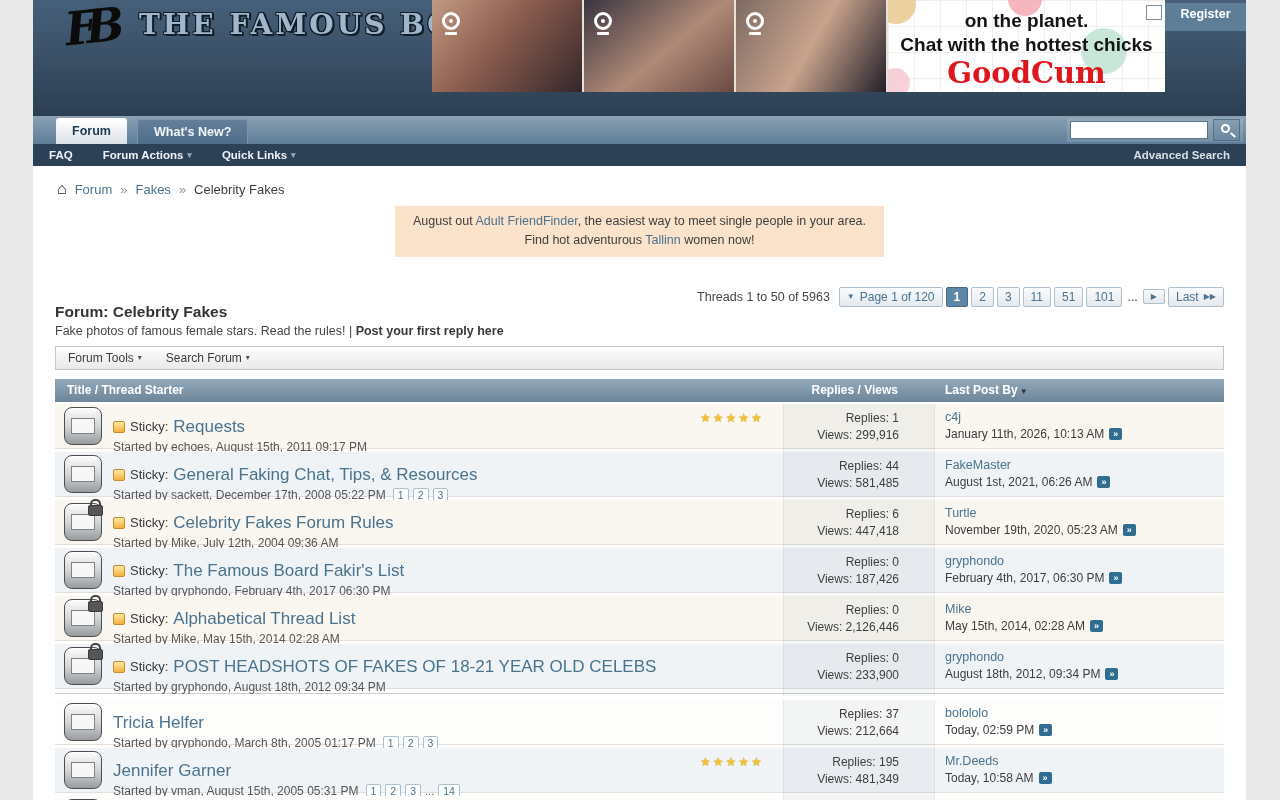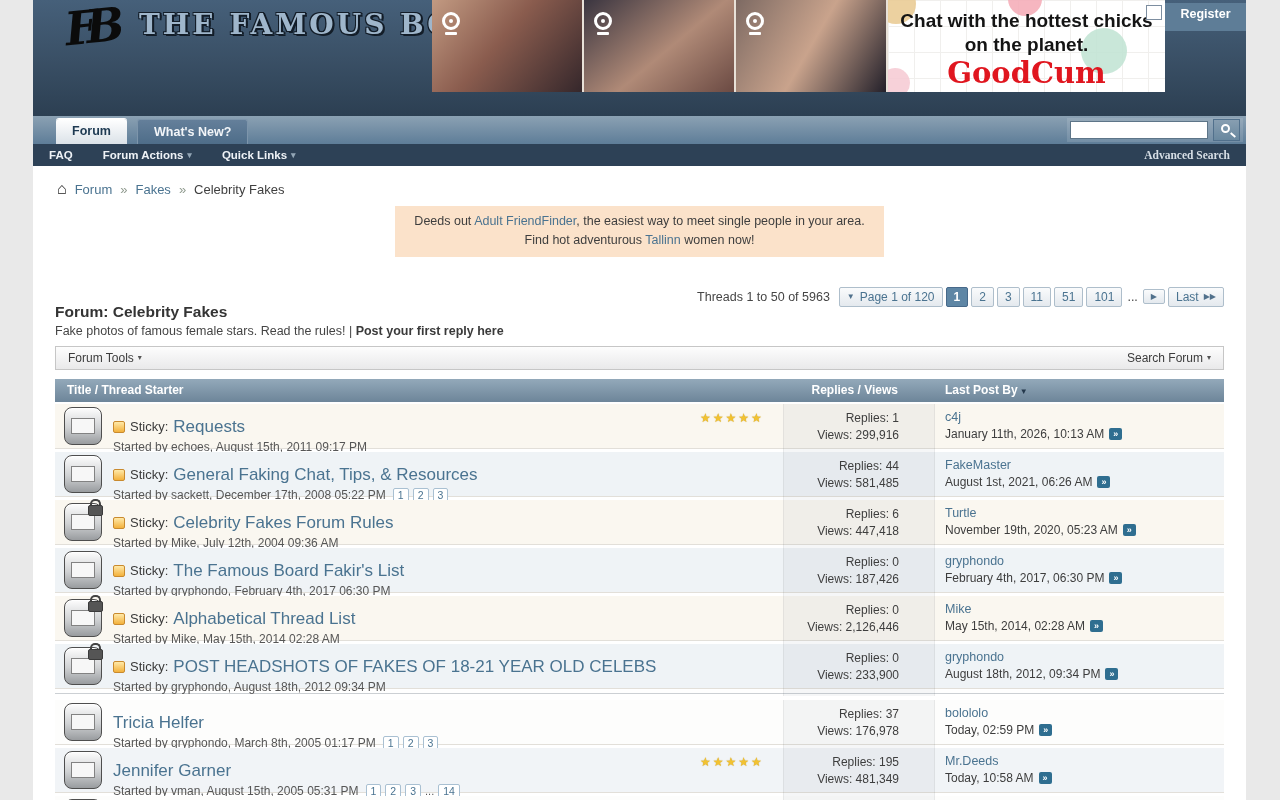--- a/index.html
+++ b/index.html
@@ -60,21 +60,21 @@
   .search-input { width:138px; height:18px; border:1px solid #5d7588; background:#fff; font-size:12px; padding:0 4px; }
   .search-btn { position:relative; width:27px; height:22px; background:linear-gradient(#879eb1,#69889f); border:1px solid #51708c; cursor:pointer; }
   .mag { position:absolute; left:7px; top:4px; width:9px; height:9px; border:2px solid #fff; border-radius:50%; }
   .mag::after { content:""; position:absolute; left:7px; top:8px; width:6px; height:2px; background:#fff; transform:rotate(40deg); }
 
   
   .subnav { height:22px; background:#2d4156; display:flex; align-items:center; padding:0 16px; gap:30px;
             font-size:11.5px; font-weight:bold; color:#eef2f6; }
   .subnav .item { cursor:pointer; display:flex; align-items:center; gap:4px; }
   .subnav .caret { color:#93a6b6; font-size:9px; }
-  .adv-search { margin-left:auto; color:#d7dfe6; cursor:pointer;font-family:Liberation Serif, serif; }
+  .adv-search { margin-left:auto; color:#d7dfe6; cursor:pointer; }
 
   
   .breadcrumb { padding:15px 0 0 24px; font-size:13px; color:#3f3f3f; display:flex; align-items:center; gap:8px; }
   .breadcrumb .home { font-size:16px; color:#1d1d1d; line-height:1; cursor:pointer; }
   .breadcrumb a, .link { color:#4a7390; text-decoration:none; cursor:pointer; }
   .crumb-sep { color:#8f9a8e; font-size:13px; }
 
   
   .notice { width:489px; margin:9px auto 0; background:#fbe2ca; padding:6px 8px; font-size:12.5px;
             color:#3e3e3e; text-align:center; line-height:1.55; }
@@ -87,21 +87,21 @@
   .right-controls { position:absolute; right:0; top:4px; display:flex; align-items:center; gap:9px; font-size:12.5px; color:#454545; }
   .pager { display:flex; align-items:center; gap:3px; }
   .pg-btn { display:inline-flex; align-items:center; gap:5px; border:1px solid #aebecb; background:linear-gradient(#fafbfc,#e4e9ee);
             color:#4a7390; font-size:12px; padding:2px 7px; border-radius:2px; cursor:pointer; }
   .pg-btn .tri { font-size:8px; color:#51718c; }
   .pg-current { background:#5e86a5; color:#fff; border-color:#47698a; font-weight:bold; }
   .pg-ellipsis { color:#454545; padding:0 2px; }
 
   
   .toolsbar { margin:7px 22px 0; height:24px; border:1px solid #c6c6c6; background:linear-gradient(#fdfdfd,#e9e9ea);
-              display:flex; justify-content:space-between; align-items:center; gap:24px; padding:0 12px; font-size:12px; color:#3c3c3c; }
+              display:flex; justify-content:flex-start; align-items:center; gap:24px; padding:0 12px; font-size:12px; color:#3c3c3c; }
   .toolsbar .item { cursor:pointer; display:flex; align-items:center; gap:4px; }
   .toolsbar .caret { font-size:8px; color:#555; }
 
   
   .thead { position:relative; margin:9px 22px 0; height:23px; background:linear-gradient(#93a9ba,#6d8599);
            color:#fff; font-weight:bold; font-size:12px; }
   .th-title { position:absolute; left:12px; top:4px; cursor:pointer; }
   .th-replies { position:absolute; right:326px; top:4px; cursor:pointer; }
   .th-last { position:absolute; left:890px; top:4px; cursor:pointer; }
   .th-last .sort { font-size:8px; color:#24384c; margin-left:2px; }
@@ -177,22 +177,22 @@
           <span class="webcam-badge">
               <span class="ring"></span>
               <span class="base"></span>
             </span>
         </div>
         <div class="banner-panel">
           <span class="pastel p1"></span>
           <span class="pastel p2"></span>
           <span class="pastel p3"></span>
           <span class="pastel p4"></span>
+          <div class="ad-line">on the planet.</div>
           <div class="ad-line">Chat with the hottest chicks</div>
-          <div class="ad-line">on the planet.</div>
           <div class="ad-brand">GoodCum</div>
         </div>
       </div>
 
       <input class="login-stub" style="">
       <div class="register-bar">Register</div>
     </div>
 
     <div class="tabbar">
       <div class="tab active">Forum</div>
@@ -221,21 +221,21 @@
     <div class="breadcrumb">
       <span class="home">⌂</span>
       <a>Forum</a>
       <span class="crumb-sep">»</span>
       <a>Fakes</a>
       <span class="crumb-sep">»</span>
       <span>Celebrity Fakes</span>
     </div>
 
     <div class="notice">
-      <span>Deeds out </span><a class="link">Adult FriendFinder</a><span>, the easiest way to meet single people in your area.</span><br>
+      <span>August out </span><a class="link">Adult FriendFinder</a><span>, the easiest way to meet single people in your area.</span><br>
       <span>Find hot adventurous </span><a class="link">Tallinn</a><span> women now!</span>
     </div>
 
     <div class="forumhead">
       <div class="forum-title">Forum: Celebrity Fakes</div>
       <div class="forum-sub">
         <span>Fake photos of famous female stars. Read the rules! | </span><b>Post your first reply here</b>
       </div>
       <div class="right-controls">
         <span>Threads 1 to 50 of 5963</span>
@@ -490,21 +490,21 @@
         <span class="page-links">
                 <span class="page-box">1</span>
                 <span class="page-box">2</span>
                 <span class="page-box">3</span>
               </span>
       </div>
     </div>
 
     <div class="cell-replies">
       <span>Replies: 37</span><br>
-      <span>Views: 176,978</span>
+      <span>Views: 212,664</span>
     </div>
     <div class="cell-last">
       <a class="link lp-user">bolololo</a>
       <span class="lp-date">
         <span>Today, 02:59 PM</span>
         <span class="lp-go">»</span>
       </span>
     </div>
   </div>
         <div class="thread-row row-even normal">

